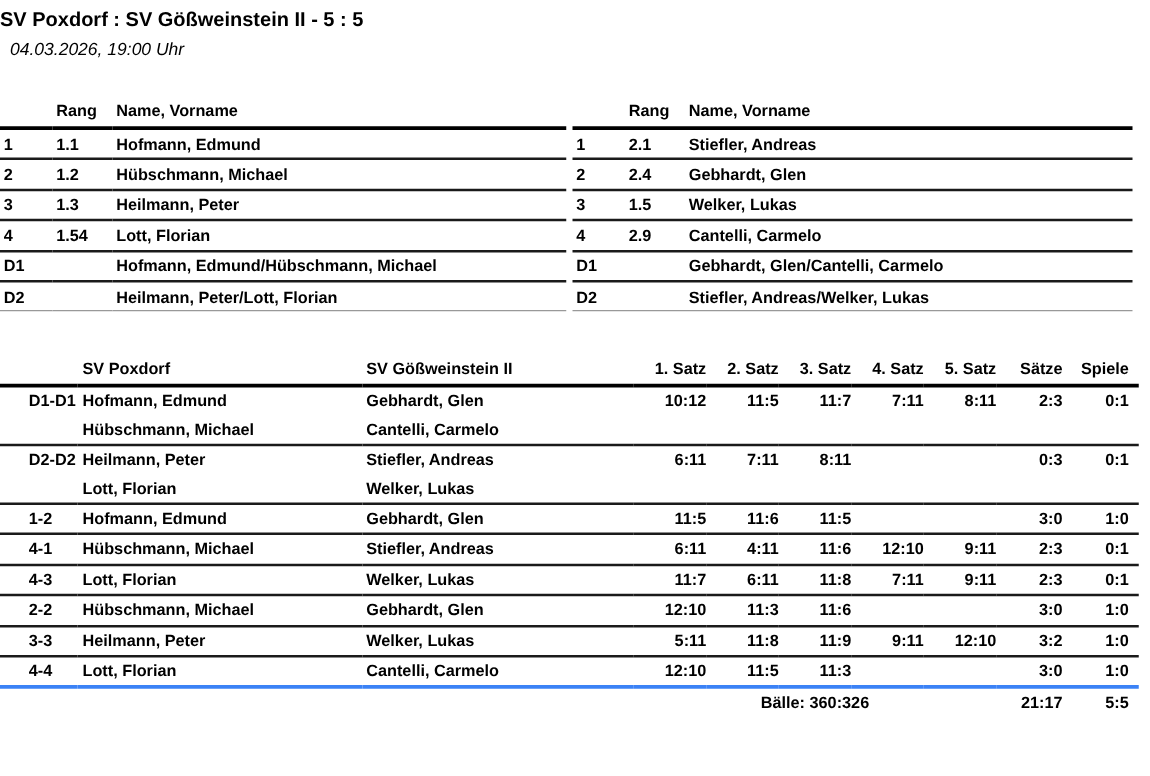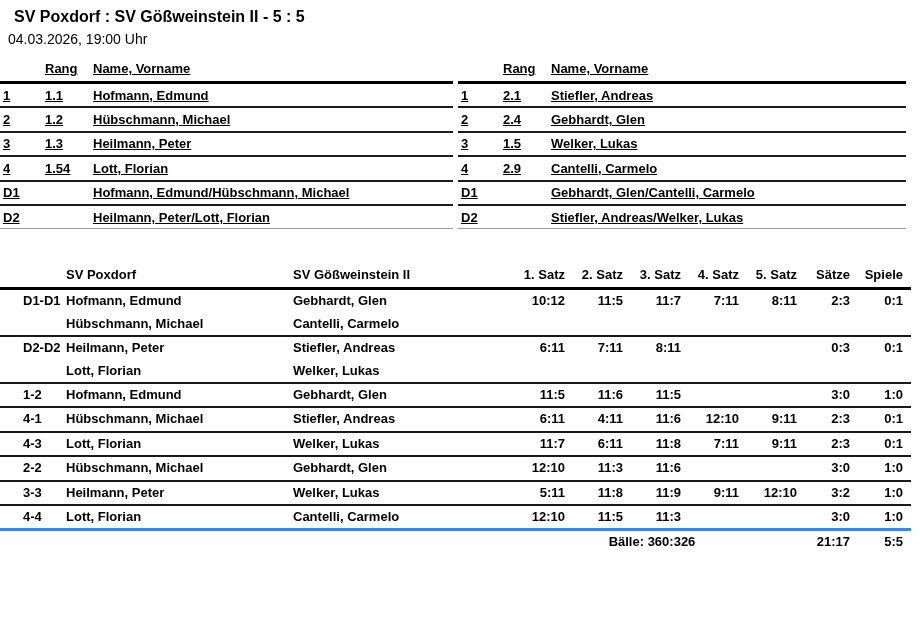--- a/index.html
+++ b/index.html
@@ -1,31 +1,31 @@
 <!DOCTYPE html>
 <html><head>
 <meta charset="utf-8">
 <style>
   html,body{margin:0;padding:0;}
   body{
     width:920px;height:621px;overflow:hidden;
     background:#ffffff;color:#000000;
     font-family:"Liberation Sans", sans-serif;
   }
-  .title{font-size:16px;font-weight:700;line-height:18px;margin:8px 0 0 14px;}
-  .date{font-size:14px;font-weight:400;line-height:17px;margin:5px 0 0 8px;}
+  .title{font-size:16px;font-weight:700;line-height:18px;margin:8px 0 0 0;}
+  .date{font-size:14px;font-weight:400;line-height:17px;margin:5px 0 0 8px;font-style:italic;}
 
   table{border-collapse:collapse;table-layout:fixed;}
   th,td{font-size:13px;font-weight:700;text-align:left;padding:0;white-space:nowrap;overflow:hidden;}
   thead th{vertical-align:bottom;padding-bottom:5px;height:20px;}
   thead tr{border-bottom:3px solid #000;}
   tbody tr{border-bottom:2px solid #1a1a1a;}
 
   
-  .rosters{display:flex;gap:5px;margin-top:8px;width:911px;text-decoration:underline;}
+  .rosters{display:flex;gap:5px;margin-top:28px;width:911px;}
   table.roster{width:453px;}
   table.roster.away{width:448px;}
   .roster th,.roster td{padding-left:3px;}
   .roster tbody td{height:22.4px;vertical-align:middle;}
   .roster tbody tr:last-child{border-bottom:1.5px solid #999;}
 
   
   table.main{width:911px;margin-top:33px;}
   .main td{vertical-align:top;line-height:22.4px;}
   .main .line{height:22.4px;line-height:22.4px;}

